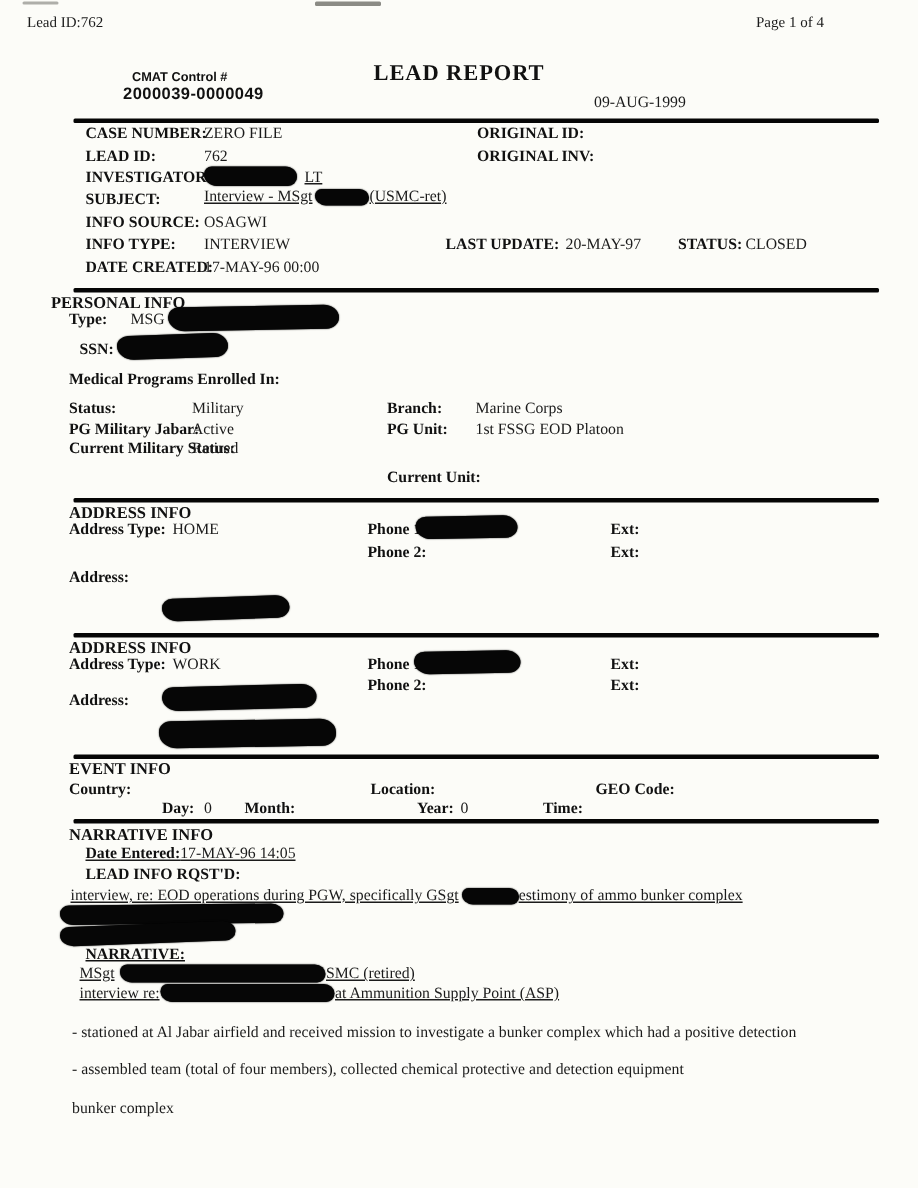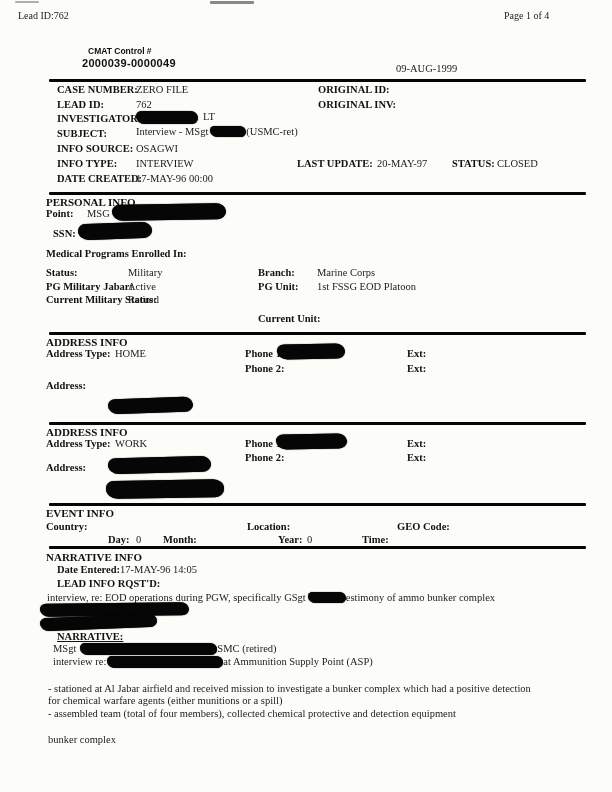--- a/index.html
+++ b/index.html
@@ -6,21 +6,21 @@
   body{width:612px;height:792px;background:#fbfbf7;}
   .page{
     position:relative;width:612px;height:792px;overflow:hidden;
     background:#fcfcf8;
     font-family:"Liberation Serif","DejaVu Serif",serif;
     color:#1b1b1b;
   }
   .t{position:absolute;white-space:nowrap;font-size:10.5px;line-height:1.15;}
   .b{font-weight:bold;color:#111;}
   .sans{font-family:"Liberation Sans","DejaVu Sans",sans-serif;}
-  .row{position:absolute;white-space:nowrap;font-size:10.5px;display:flex;align-items:flex-start;}
+  .row{position:absolute;white-space:nowrap;font-size:10.5px;display:flex;align-items:flex-end;text-decoration:underline;}
   .rule{position:absolute;left:49px;width:537px;height:3px;background:#050505;border-radius:1px;}
   .redact{
     position:absolute;background:#060606;
     border-radius:8px 11px 9px 12px / 7px 9px 8px 10px;
     box-shadow:0 0 1px #000;
   }
   .redact-inline{
     display:inline-block;background:#060606;
     border-radius:6px 9px 7px 10px / 6px 8px 7px 9px;
     box-shadow:0 0 1px #000;flex:0 0 auto;
@@ -35,20 +35,21 @@
 <div class="page">
 
   <div class="artifact" style="left:15px;top:1px;width:24px;height:2px;opacity:.55"></div>
   <div class="artifact" style="left:210px;top:1px;width:44px;height:3px;opacity:.8"></div>
 
   <div class="t" style="left:18px;top:10px;font-size:10px">Lead ID:762</div>
   <div class="t" style="left:504px;top:10px;font-size:10px">Page  1 of  4</div>
 
   <div class="t sans b" style="left:88px;top:47px;font-size:8.5px">CMAT Control #</div>
   <div class="t sans b" style="left:82px;top:57px;font-size:11px;letter-spacing:.3px">2000039-0000049</div>
+  <div class="title b" style="top:41px;font-size:15px;letter-spacing:.6px">LEAD REPORT</div>
   <div class="t" style="left:396px;top:63px">09-AUG-1999</div>
 
   <div class="rule" style="top:79px"></div>
 
   <div class="t b" style="left:57px;top:84px">CASE NUMBER:</div>
   <div class="t" style="left:136px;top:84px">ZERO FILE</div>
   <div class="t b" style="left:318px;top:84px">ORIGINAL ID:</div>
 
   <div class="t b" style="left:57px;top:99px">LEAD ID:</div>
   <div class="t" style="left:136px;top:99px">762</div>
@@ -75,22 +76,22 @@
   <div class="t b" style="left:297px;top:158px">LAST UPDATE:</div>
   <div class="t" style="left:377px;top:158px">20-MAY-97</div>
   <div class="t b" style="left:452px;top:158px">STATUS:</div>
   <div class="t" style="left:497px;top:158px">CLOSED</div>
 
   <div class="t b" style="left:57px;top:173px">DATE CREATED:</div>
   <div class="t" style="left:136px;top:173px">17-MAY-96 00:00</div>
 
   <div class="rule" style="top:192px"></div>
 
-  <div class="t b" style="left:46px;top:196px;font-size:11px">PERSONAL INFO</div>
-  <div class="t b" style="left:46px;top:208px">Point:</div>
+  <div class="t b" style="left:34px;top:196px;font-size:11px">PERSONAL INFO</div>
+  <div class="t b" style="left:46px;top:208px">Type:</div>
   <div class="t" style="left:87px;top:208px">MSG</div>
   <div class="redact" style="left:112px;top:204px;width:114px;height:16px;transform:rotate(-1deg)"></div>
 
   <div class="t b" style="left:53px;top:228px">SSN:</div>
   <div class="redact" style="left:78px;top:223px;width:74px;height:16px;transform:rotate(-2deg)"></div>
 
   <div class="t b" style="left:46px;top:248px">Medical Programs Enrolled In:</div>
 
   <div class="t b" style="left:46px;top:267px">Status:</div>
   <div class="t" style="left:128px;top:267px">Military</div>
@@ -169,17 +170,16 @@
     <span class="redact-inline" style="width:137px;height:12px;margin-left:4px"></span>
     <span>SMC (retired)</span>
   </div>
   <div class="row" style="left:53px;top:656px">
     <span>interview re:</span>
     <span class="redact-inline" style="width:116px;height:12px;margin-left:1px"></span>
     <span>at Ammunition Supply Point (ASP)</span>
   </div>
 
   <div class="t" style="left:48px;top:683px">- stationed at Al Jabar airfield and received mission to investigate a bunker complex which had a positive detection</div>
-  <div class="t" style="left:48px;top:695px">for chemical warfare agents (either munitions or a spill)</div>
   <div class="t" style="left:48px;top:708px">- assembled team (total of four members), collected chemical protective and detection equipment</div>
   <div class="t" style="left:48px;top:734px">bunker complex</div>
 
 </div>
 
 </body></html>

